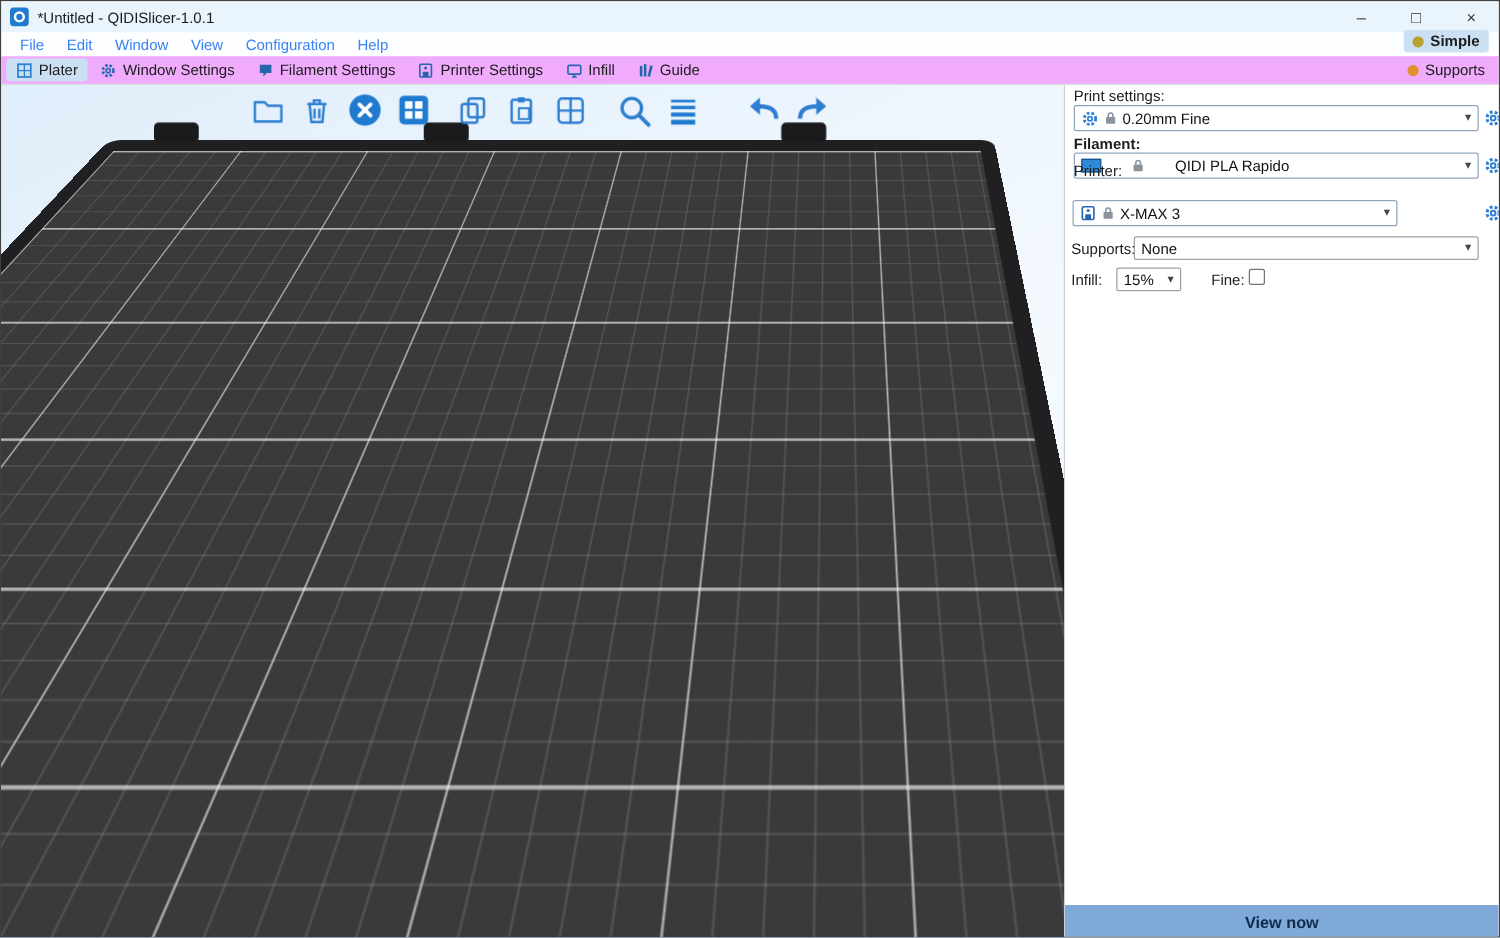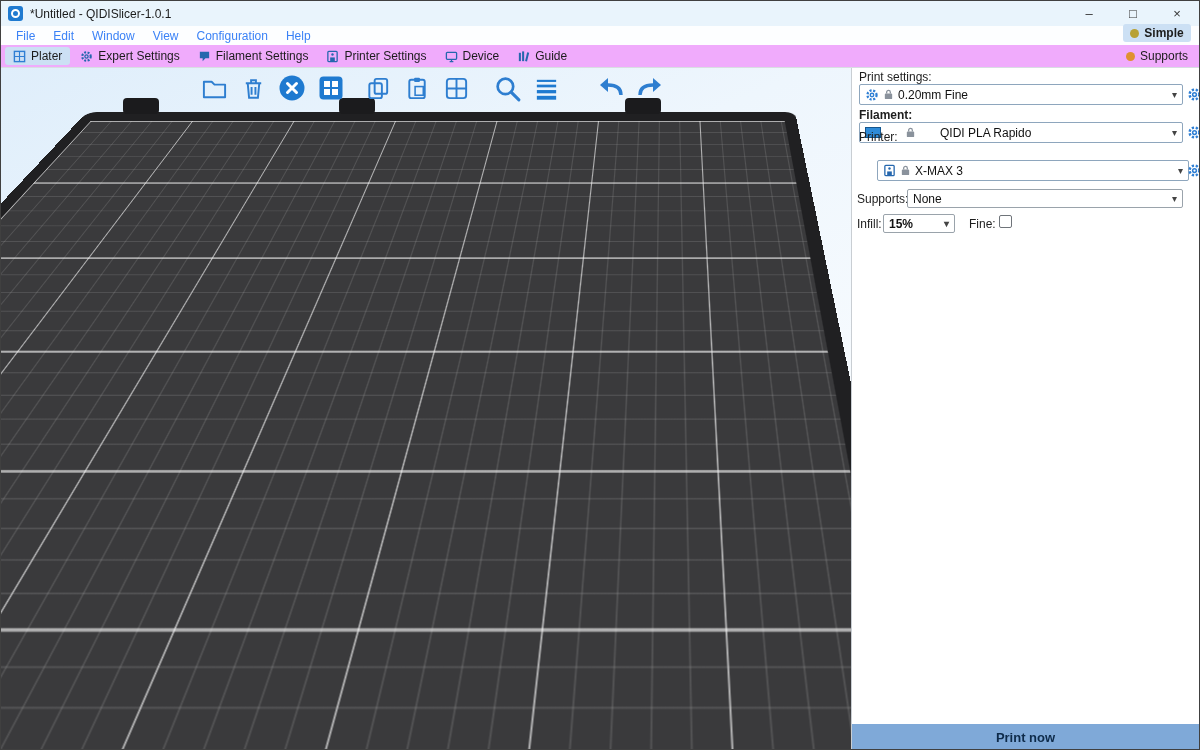--- a/index.html
+++ b/index.html
@@ -116,42 +116,42 @@
           <rect x="1.5" y="1.5" width="11" height="11" fill="none" stroke="#2f7fd4" stroke-width="1.5"></rect>
           <path d="M1.5 7h11M7 1.5v11" stroke="#2f7fd4" stroke-width="1.2"></path>
         </svg>
       <span>Plater</span>
     </div>
     <div class="tab">
       <svg width="13" height="13" viewBox="0 0 16 16">
           <circle cx="8" cy="8" r="5.2" fill="none" stroke="#2567ae" stroke-width="2.6" stroke-dasharray="2.4 1.8"></circle>
           <circle cx="8" cy="8" r="2" fill="none" stroke="#2567ae" stroke-width="1.6"></circle>
         </svg>
-      <span>Expert Settings</span>
+      <span>Window Settings</span>
     </div>
     <div class="tab">
       <svg width="13" height="13" viewBox="0 0 14 14">
           <path d="M2 2h10v7H8l-3 3V9H2z" fill="#2567ae"></path>
         </svg>
       <span>Filament Settings</span>
     </div>
     <div class="tab">
       <svg width="13" height="13" viewBox="0 0 14 14">
           <rect x="2" y="1.5" width="10" height="11" rx="1" fill="none" stroke="#2567ae" stroke-width="1.4"></rect>
           <rect x="4.5" y="8" width="5" height="4.5" fill="#2567ae"></rect>
           <circle cx="7" cy="4.8" r="1.3" fill="#2567ae"></circle>
         </svg>
       <span>Printer Settings</span>
     </div>
     <div class="tab">
       <svg width="13" height="13" viewBox="0 0 14 14">
           <rect x="1.5" y="2.5" width="11" height="7.5" rx="1" fill="none" stroke="#2567ae" stroke-width="1.4"></rect>
           <path d="M5 12.5h4M7 10v2.5" stroke="#2567ae" stroke-width="1.4"></path>
         </svg>
-      <span>Device</span>
+      <span>Infill</span>
     </div>
     <div class="tab">
       <svg width="13" height="13" viewBox="0 0 14 14">
           <rect x="2" y="3" width="2.2" height="9" fill="#2567ae"></rect>
           <rect x="5.5" y="1.5" width="2.2" height="10.5" fill="#2567ae"></rect>
           <rect x="9.8" y="2.6" width="2.2" height="9.6" fill="#2567ae" transform="rotate(14 10.9 7.4)"></rect>
         </svg>
       <span>Guide</span>
     </div>
 
@@ -351,21 +351,21 @@
           </svg>
         <span>QIDI PLA Rapido</span>
         <span class="chev">▾</span>
       </div>
       <svg class="ext-gear" style="left:335px; top:57px;" viewBox="0 0 16 16">
           <circle cx="8" cy="8" r="5.2" fill="none" stroke="#2f7fd4" stroke-width="2.6" stroke-dasharray="2.4 1.8"></circle>
           <circle cx="8" cy="8" r="2" fill="none" stroke="#2f7fd4" stroke-width="1.6"></circle>
         </svg>
 
       <span class="sp-label" style="left:7px; top:62px;">Printer:</span>
-      <div class="combo" style="left:25px; top:92px; width:312px; height:21px;text-align:center;">
+      <div class="combo" style="left:6px; top:92px; width:260px; height:21px;text-align:center;">
         <svg width="13" height="13" viewBox="0 0 14 14">
             <rect x="2" y="1.5" width="10" height="11" rx="1" fill="none" stroke="#2567ae" stroke-width="1.4"></rect>
             <rect x="4.5" y="8" width="5" height="4.5" fill="#2567ae"></rect>
             <circle cx="7" cy="4.8" r="1.3" fill="#2567ae"></circle>
           </svg>
         <svg width="11" height="11" viewBox="0 0 12 12">
             <rect x="2" y="5" width="8" height="6" rx="1" fill="#8a929c"></rect>
             <path d="M4 5V3.5a2 2 0 0 1 4 0V5" fill="none" stroke="#8a929c" stroke-width="1.4"></path>
           </svg>
         <span>X-MAX 3</span>
@@ -376,23 +376,23 @@
           <circle cx="8" cy="8" r="2" fill="none" stroke="#2f7fd4" stroke-width="1.6"></circle>
         </svg>
 
       <span class="sp-label" style="left:5px; top:124px;">Supports:</span>
       <div class="combo small" style="left:55px; top:121px; width:276px; height:19px;">
         <span>None</span>
         <span class="chev">▾</span>
       </div>
 
       <span class="sp-label" style="left:5px; top:149px;">Infill:</span>
-      <div class="combo small" style="left:31px; top:146px; width:72px; height:19px;font-weight:bold;">
+      <div class="combo small" style="left:41px; top:146px; width:52px; height:19px;">
         <span>15%</span>
         <span class="chev">▾</span>
       </div>
       <span class="sp-label" style="left:117px; top:149px;">Fine:</span>
       <div class="checkbox" style="left:147px; top:147px;"></div>
 
-      <div class="slice-btn">Print now</div>
+      <div class="slice-btn">View now</div>
     </div>
   </div>
 </div>
 
 </body></html>

